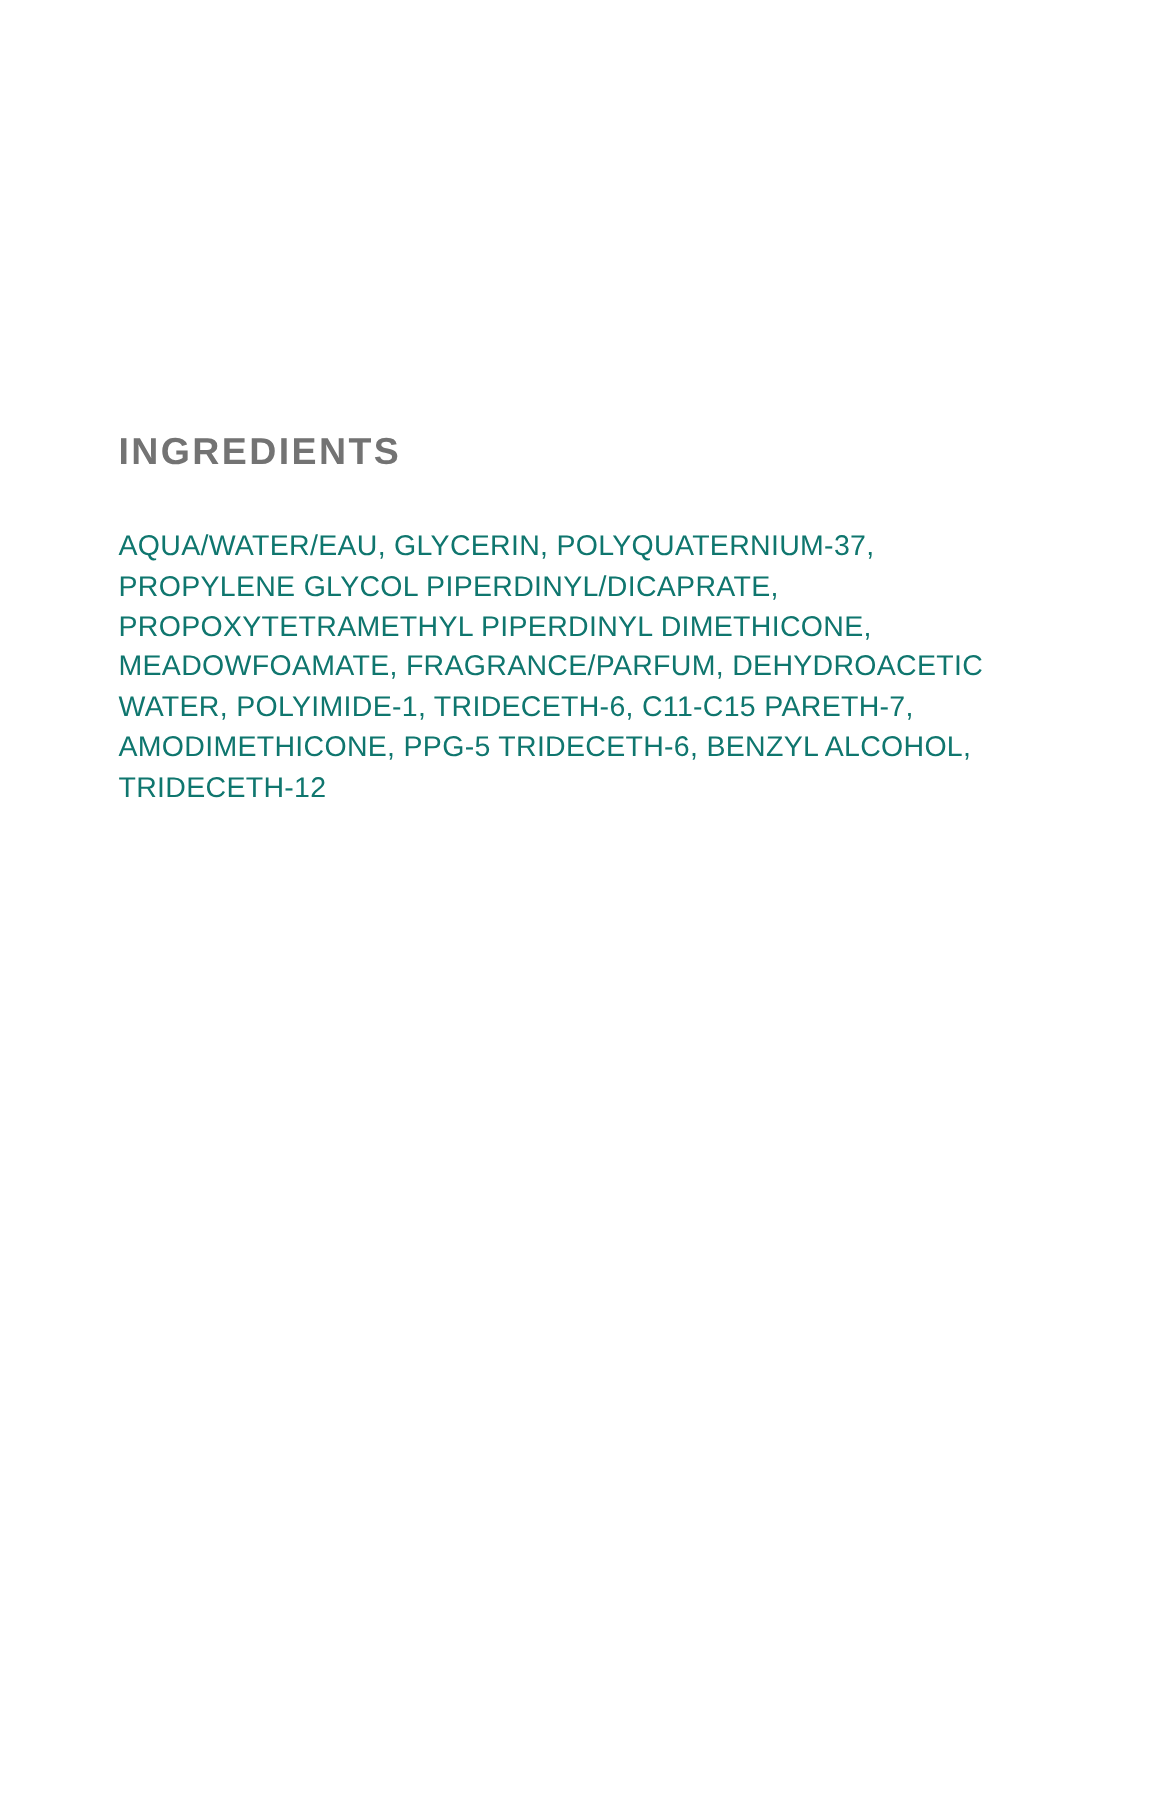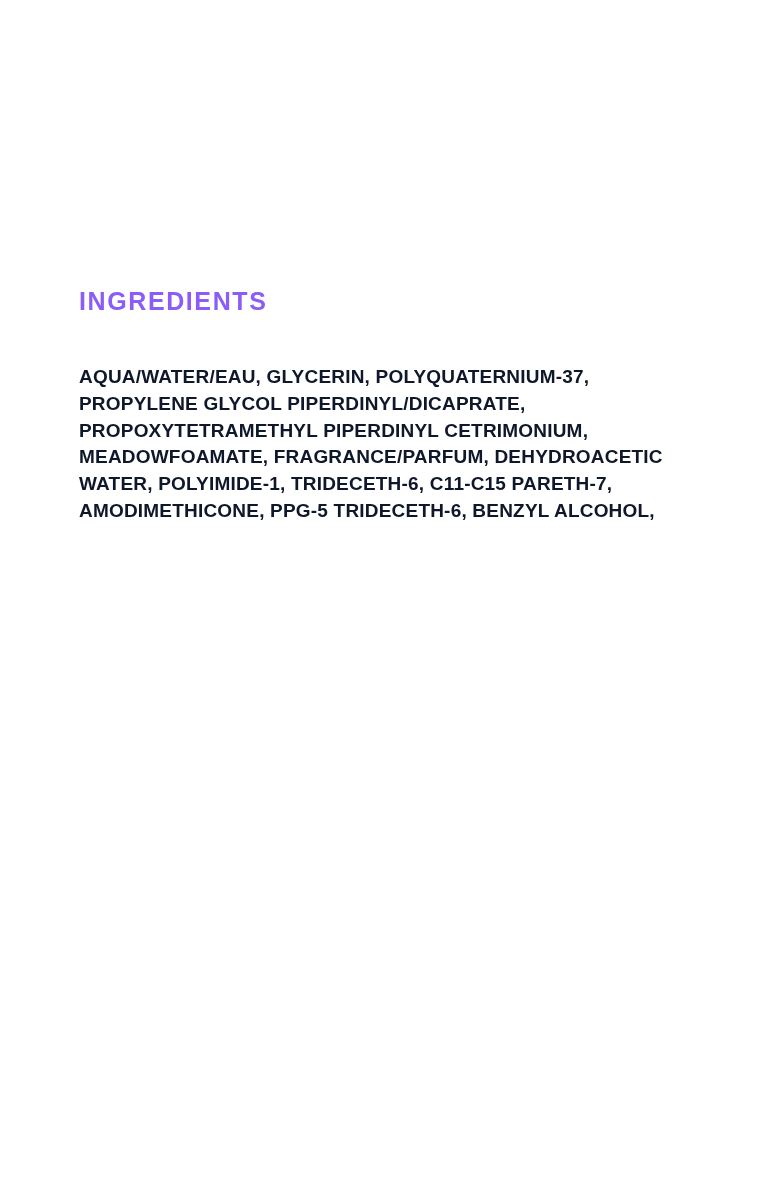--- a/index.html
+++ b/index.html
@@ -20,42 +20,43 @@
     position: absolute;
     left: 79px;
     top: 287px;
     width: 625px;
   }
   .label-heading {
     font-size: 25px;
     font-weight: 700;
     letter-spacing: 1.6px;
     line-height: 28px;
-    color: #8b5cf6;
-    margin: 0 0 49px 0;
+    color: #737373;
+    margin: 0 0 37px 0;
   }
   .ingredients-text {
     font-size: 19px;
-    font-weight: 700;
+    font-weight: 400;
     letter-spacing: 0.2px;
     line-height: 26.8px;
-    color: #0f172a;
+    color: #0f766e;
   }
   .ingredients-text .line {
     white-space: nowrap;
   }
 </style>
 </head>
 <body>
 
 <div class="page">
   <div class="label-block">
     <h1 class="label-heading">INGREDIENTS</h1>
     <div class="ingredients-text">
       <div class="line">AQUA/WATER/EAU, GLYCERIN, POLYQUATERNIUM-37,</div>
       <div class="line">PROPYLENE GLYCOL PIPERDINYL/DICAPRATE,</div>
-      <div class="line">PROPOXYTETRAMETHYL PIPERDINYL CETRIMONIUM,</div>
+      <div class="line">PROPOXYTETRAMETHYL PIPERDINYL DIMETHICONE,</div>
       <div class="line">MEADOWFOAMATE, FRAGRANCE/PARFUM, DEHYDROACETIC</div>
       <div class="line">WATER, POLYIMIDE-1, TRIDECETH-6, C11-C15 PARETH-7,</div>
       <div class="line">AMODIMETHICONE, PPG-5 TRIDECETH-6, BENZYL ALCOHOL,</div>
+      <div class="line">TRIDECETH-12</div>
     </div>
   </div>
 </div>
 
 </body></html>

